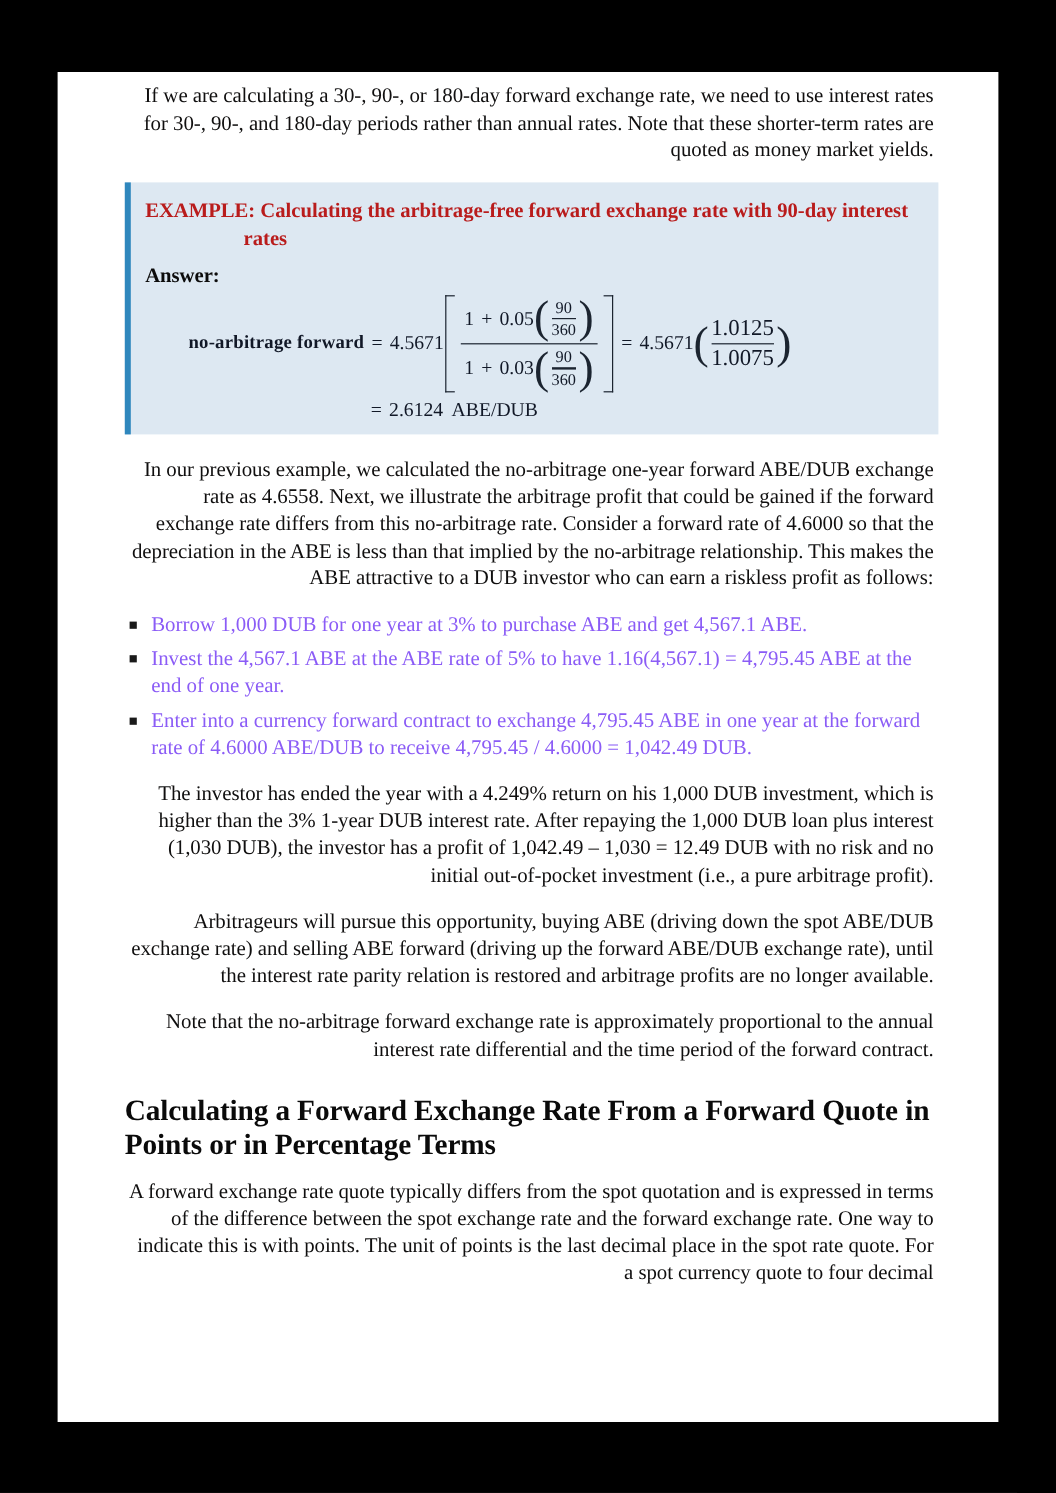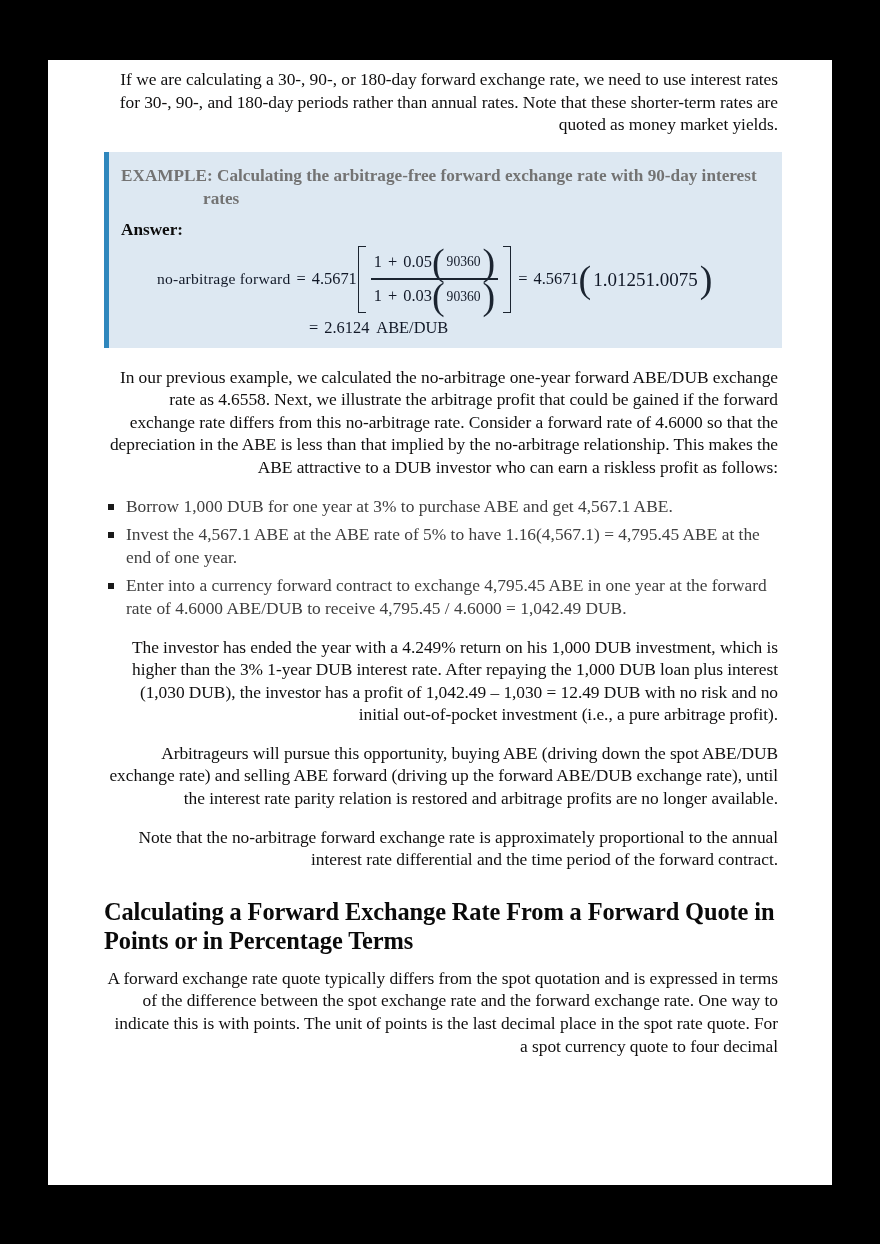--- a/index.html
+++ b/index.html
@@ -49,21 +49,21 @@
     border-left: 5px solid #2f87bd;
     margin: 6px 0 18px 0;
     padding: 12px 14px 10px 12px;
     box-sizing: border-box;
     width: 678px;
   }
 
   .example-head {
     font-size: 17.2px;
     line-height: 23px;
-    color: #737373;
+    color: #b91c1c;
     margin: 0 0 10px 0;
     padding-left: 82px;
     text-indent: -82px;
   }
   .example-head .ex-label {
     font-weight: 700;
     font-variant: normal;
   }
   .example-head .ex-title {
     font-weight: 700;
@@ -100,20 +100,21 @@
     align-items: center;
     justify-content: flex-start;
     padding-left: 182px;
     margin-top: 5px;
     font-size: 16.5px;
   }
   .m-text {
     font-family: "Liberation Serif", serif;
     font-size: 15.6px;
     letter-spacing: 0.2px;
+    font-weight: bold;
   }
   .m-num {
     font-family: "Liberation Serif", serif;
     font-size: 16.4px;
   }
   .m-op {
     margin: 0 6px;
     font-size: 16.4px;
   }
 
@@ -169,21 +170,21 @@
     line-height: 0.7;
     font-family: "Liberation Serif", serif;
     color: #1b2430;
   }
   .paren-tall {
     font-size: 38px;
   }
 
   .small-frac {
     display: inline-flex;
-    flex-direction: row;
+    flex-direction: column;
     align-items: center;
     font-size: 13.6px;
     line-height: 1.12;
     padding: 0 2px;
     text-align: right;
   }
   .small-frac > .sf-rule {
     width: 100%;
     height: 1.3px;
     background: #1b2430;
@@ -193,21 +194,21 @@
   
   ul.bullets {
     list-style: none;
     margin: 0 0 16px 0;
     padding: 0;
   }
   ul.bullets > li {
     position: relative;
     font-size: 17.4px;
     line-height: 22.6px;
-    color: #404040;
+    color: #8b5cf6;
     padding-left: 22px;
     margin-bottom: 6px;
   }
   ul.bullets > li::before {
     content: "";
     position: absolute;
     left: 4px;
     top: 9px;
     width: 6px;
     height: 6px;

